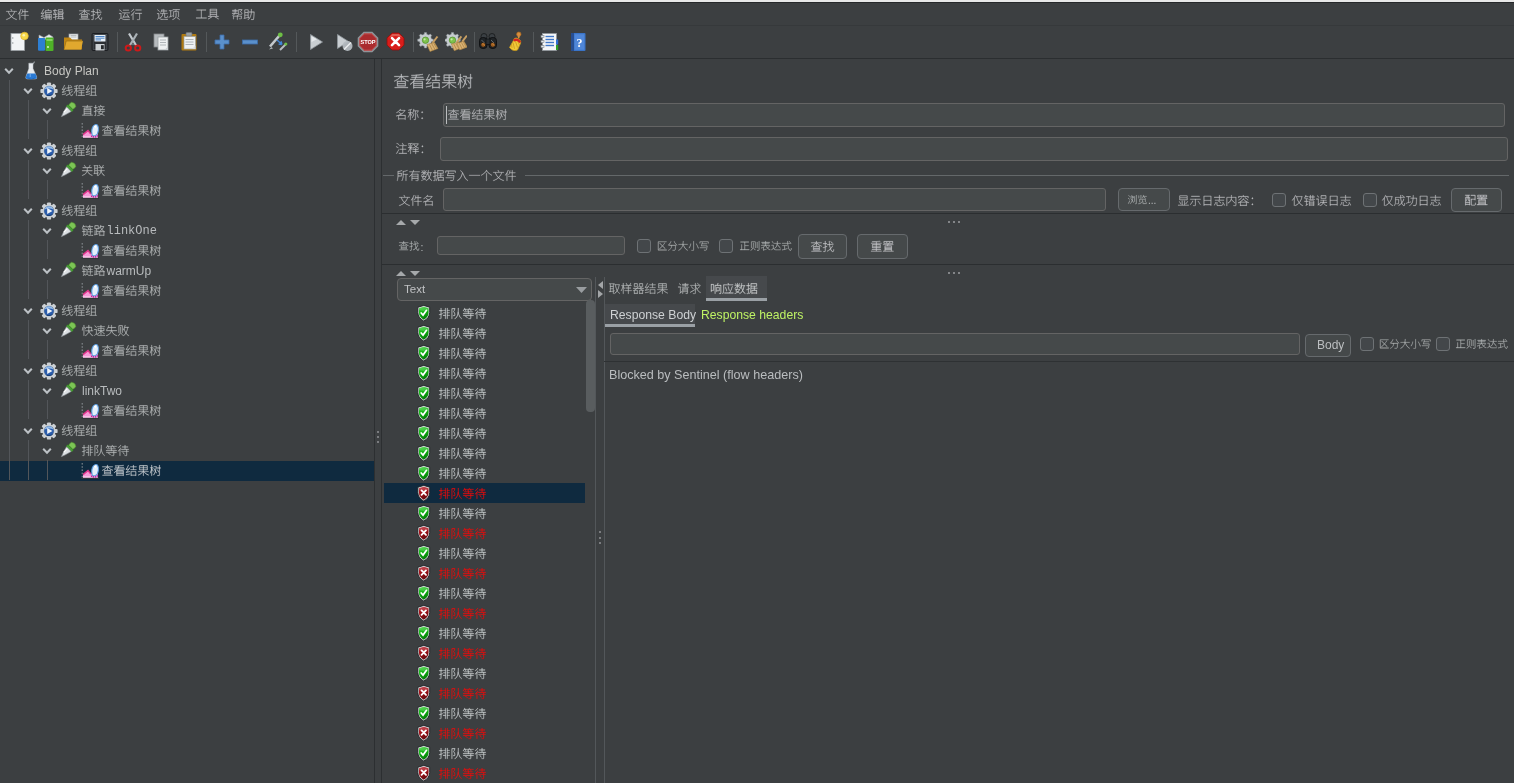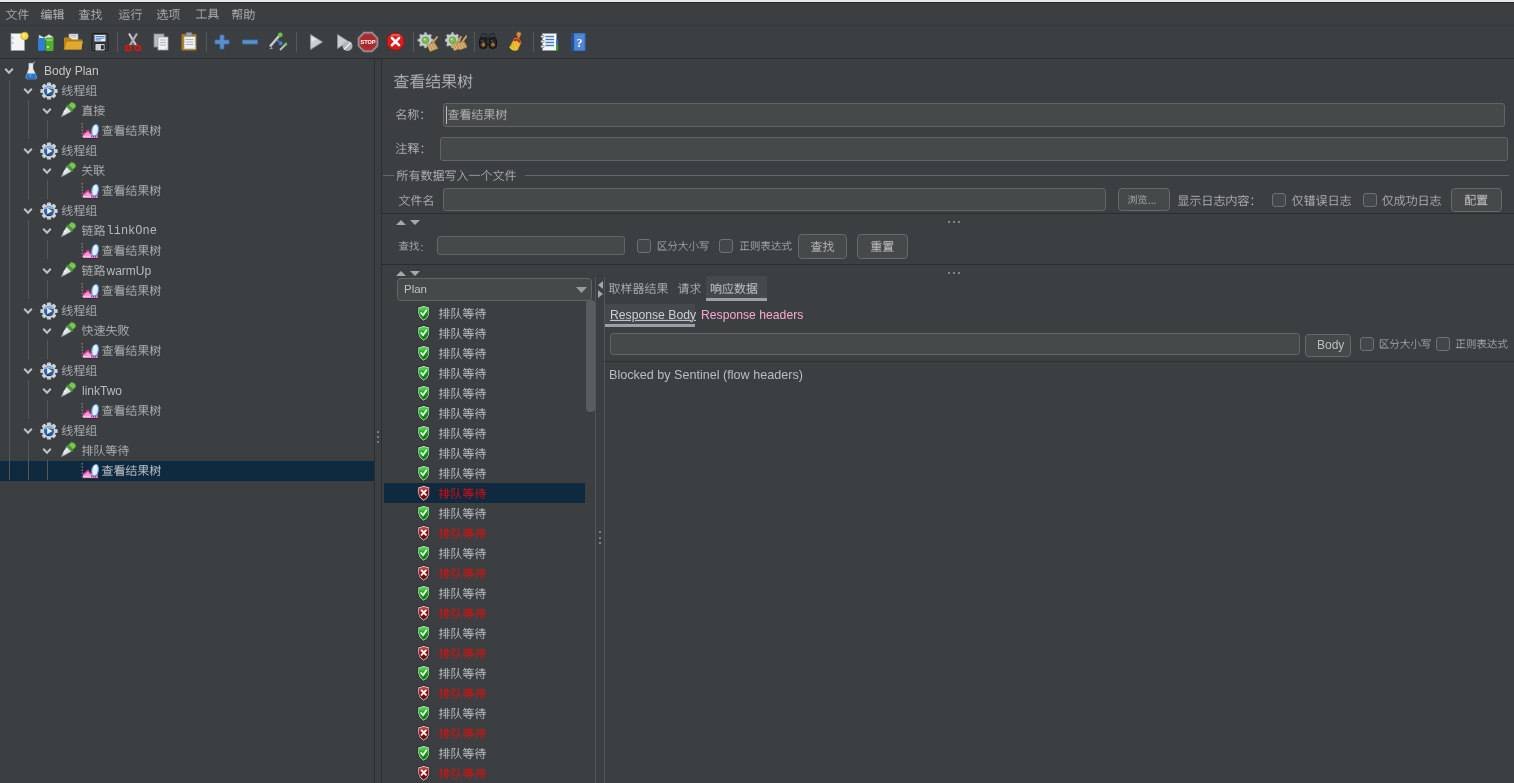--- a/index.html
+++ b/index.html
@@ -773,21 +773,21 @@
 <svg class="abs" style="left:396px;top:270.5px" width="10" height="5" viewBox="0 0 10 5">
     <path d="M0 5 L5 0 L10 5 Z" fill="#a6a9ab"></path>
   </svg>
 <svg class="abs" style="left:410px;top:270.5px" width="10" height="5" viewBox="0 0 10 5">
     <path d="M0 0 L5 5 L10 0 Z" fill="#a6a9ab"></path>
   </svg>
 <div style="position:absolute;left:947.5px;top:272px;width:2.4px;height:2.4px;background:#9b9ea0;border-radius:50%"></div>
 <div style="position:absolute;left:952.5px;top:272px;width:2.4px;height:2.4px;background:#9b9ea0;border-radius:50%"></div>
 <div style="position:absolute;left:957.5px;top:272px;width:2.4px;height:2.4px;background:#9b9ea0;border-radius:50%"></div>
 <div style="position:absolute;left:397px;top:278px;width:195px;height:23px;background:#45494a;border:1px solid #646464;border-radius:4px"></div>
-<div style="position:absolute;left:404px;top:290px;transform:translateY(-50%);font-size:11.5px;color:#c0c2c4;white-space:nowrap;line-height:1;">Plan</div>
+<div style="position:absolute;left:404px;top:290px;transform:translateY(-50%);font-size:11.5px;color:#c0c2c4;white-space:nowrap;line-height:1;">Text</div>
 <svg class="abs" style="left:575.5px;top:287px" width="11" height="6" viewBox="0 0 11 6">
     <path d="M0 0 L11 0 L5.5 6 Z" fill="#999da0"></path>
   </svg>
 <div style="position:absolute;left:384px;top:483px;width:201px;height:20px;background:#0f2a3f"></div>
 <svg class="abs" style="left:417px;top:304.8px" width="13.5" height="16.5" viewBox="0 0 13.2 16.2">
     <defs>
       <linearGradient id="gsh4173048" x1="0" y1="0" x2="0.3" y2="1">
         <stop offset="0" stop-color="#3fd838"></stop>
         <stop offset="0.55" stop-color="#0fae12"></stop>
         <stop offset="1" stop-color="#077d09"></stop>
@@ -1240,23 +1240,23 @@
       <use href="#gqq" fill="#b7b9bb" stroke="#b7b9bb" stroke-width="26"></use>
     </g>
   </svg>
 <svg style="position:absolute;left:711.0px;top:282.5px;overflow:visible" width="46.4" height="10.9" viewBox="84 -834 3870 910">
     <g transform="scale(1,-1)">
       <use href="#gxy" fill="#d0d3d5" stroke="#d0d3d5" stroke-width="26"></use>
     </g>
   </svg>
 <div style="position:absolute;left:706px;top:298px;width:61px;height:3px;background:#9aa0a5"></div>
 <div style="position:absolute;left:604.5px;top:304px;width:90px;height:20px;background:#46494c"></div>
-<div style="position:absolute;left:610px;top:314.5px;transform:translateY(-50%);font-size:12.2px;color:#ced1d3;white-space:nowrap;line-height:1;text-decoration:underline;">Response Body</div>
+<div style="position:absolute;left:610px;top:314.5px;transform:translateY(-50%);font-size:12.2px;color:#ced1d3;white-space:nowrap;line-height:1;">Response Body</div>
 <div style="position:absolute;left:604.5px;top:323.5px;width:90px;height:3px;background:#9aa0a5"></div>
-<div style="position:absolute;left:701px;top:314.5px;transform:translateY(-50%);font-size:12.2px;color:#f9a8d4;white-space:nowrap;line-height:1;">Response headers</div>
+<div style="position:absolute;left:701px;top:314.5px;transform:translateY(-50%);font-size:12.2px;color:#bef264;white-space:nowrap;line-height:1;">Response headers</div>
 <div style="position:absolute;left:610px;top:333px;width:690px;height:22px;background:#45494a;border:1px solid #646464;border-radius:3px"></div>
 <div class="btn" style="left:1305px;top:333.5px;width:46px;height:23px"></div>
 <div style="position:absolute;left:1317px;top:345px;transform:translateY(-50%);font-size:12px;color:#bcbfc1;white-space:nowrap;line-height:1;">Body</div>
 <div class="cb" style="left:1360px;top:336.5px"></div>
 <svg style="position:absolute;left:1380.0px;top:338.8px;overflow:visible" width="50.4" height="9.5" viewBox="112 -829 4798 902">
     <g transform="scale(1,-1)">
       <use href="#gqf" fill="#b4b7b9" stroke="#b4b7b9" stroke-width="26"></use>
     </g>
   </svg>
 <div class="cb" style="left:1436px;top:336.5px"></div>

